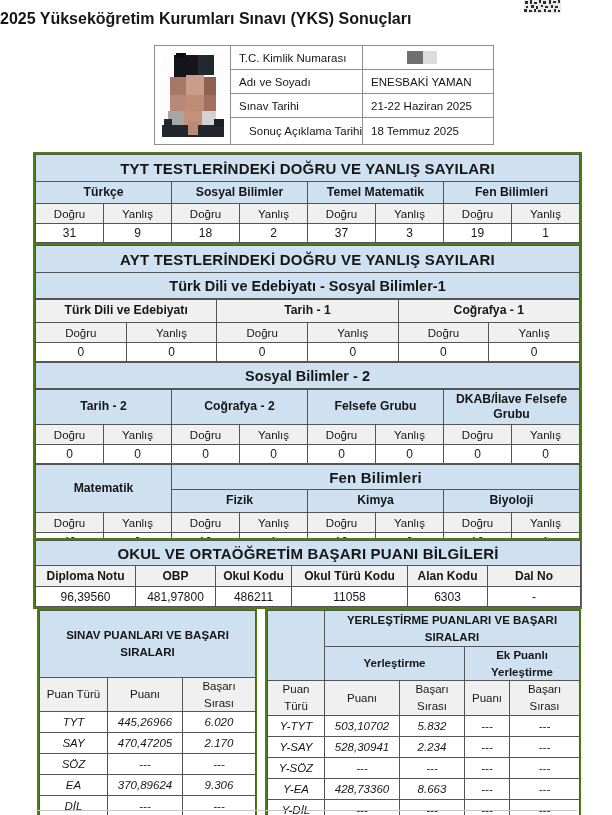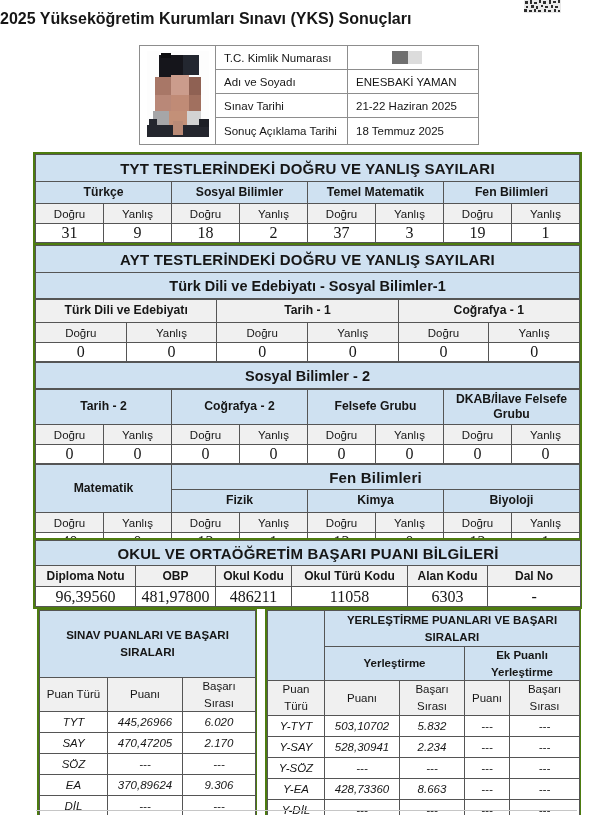--- a/index.html
+++ b/index.html
@@ -10,34 +10,34 @@
   
   table{border-collapse:collapse;table-layout:fixed;width:100%;}
   td{border:1px solid #555;text-align:center;vertical-align:middle;padding:0;overflow:hidden;}
   .outer{position:absolute;border:2px solid #4d7c0f;background:#fff;}
   .blue{background:#cfe1f1;}
   .gray{background:#f0f0f0;}
   .t-big{font-size:15px;font-weight:bold;letter-spacing:.2px;}
   .t-sub{font-size:14.5px;font-weight:bold;}
   .subj{font-size:12.2px;font-weight:bold;line-height:1.25;}
   .dy{font-size:11.5px;}
-  .val{font-size:16px;font-family:Liberation Serif, serif;}
+  .val{font-size:12px;}
   .hdr{font-size:12px;font-weight:bold;margin-left:47px;}
   .bt-hdr{font-size:11.5px;font-weight:bold;line-height:1.45;}
   .bt-val{font-size:11.5px;font-style:italic;}
   .h18{height:18px;} .h19{height:19px;} .h20{height:20px;} .h21{height:21px;}
   .h22{height:22px;} .h24{height:24px;} .h25{height:25px;} .h26{height:26px;}
   .h31{height:31px;} .h33{height:33px;} .h34{height:34px;} .h35{height:35px;}
   .h66{height:66px;}
   
   .doc-title{position:absolute;top:10px;left:0;width:100%;
     font-size:16px;font-weight:bold;}
   .qr{position:absolute;top:0;left:524px;width:37px;height:13px;}
   
-  .idcard{position:absolute;left:139px;top:45px;width:339px;}
+  .idcard{position:absolute;left:154px;top:45px;width:339px;}
   .idcard td{border:1px solid #8d8d8d;font-size:11.5px;text-align:left;
     padding-left:8px;background:#fff;}
   .idcard .photo-cell{padding:0;text-align:center;}
   .redact-wrap{display:inline-block;vertical-align:middle;margin-left:36px;}
   .redact-dark{display:inline-block;width:16px;height:13px;background:#6f6f6f;vertical-align:middle;}
   .redact-light{display:inline-block;width:14px;height:13px;background:#dcdcdc;vertical-align:middle;}
   
   #tyt{left:33px;top:152px;width:545px;}
   #ayt{left:33px;top:243px;width:545px;}
   #school{left:33px;top:538px;width:545px;}
@@ -114,21 +114,21 @@
   </tr>
   <tr>
     <td style="height:23px;">Adı ve Soyadı</td>
     <td style="height:23px;">ENESBAKİ YAMAN</td>
   </tr>
   <tr>
     <td style="height:23px;">Sınav Tarihi</td>
     <td style="height:23px;">21-22 Haziran 2025</td>
   </tr>
   <tr>
-    <td style="height:26px;">Sonuç Açıklama Tarihi</td>
+    <td style="height:26px;text-align:right;">Sonuç Açıklama Tarihi</td>
     <td style="height:26px;">18 Temmuz 2025</td>
   </tr>
 </tbody>
   </table>
 
 <div id="tyt" class="outer">
   <table>
     <tbody>
         <tr>
           <td class="blue t-big h26" colspan="8">TYT TESTLERİNDEKİ DOĞRU VE YANLIŞ SAYILARI</td>

